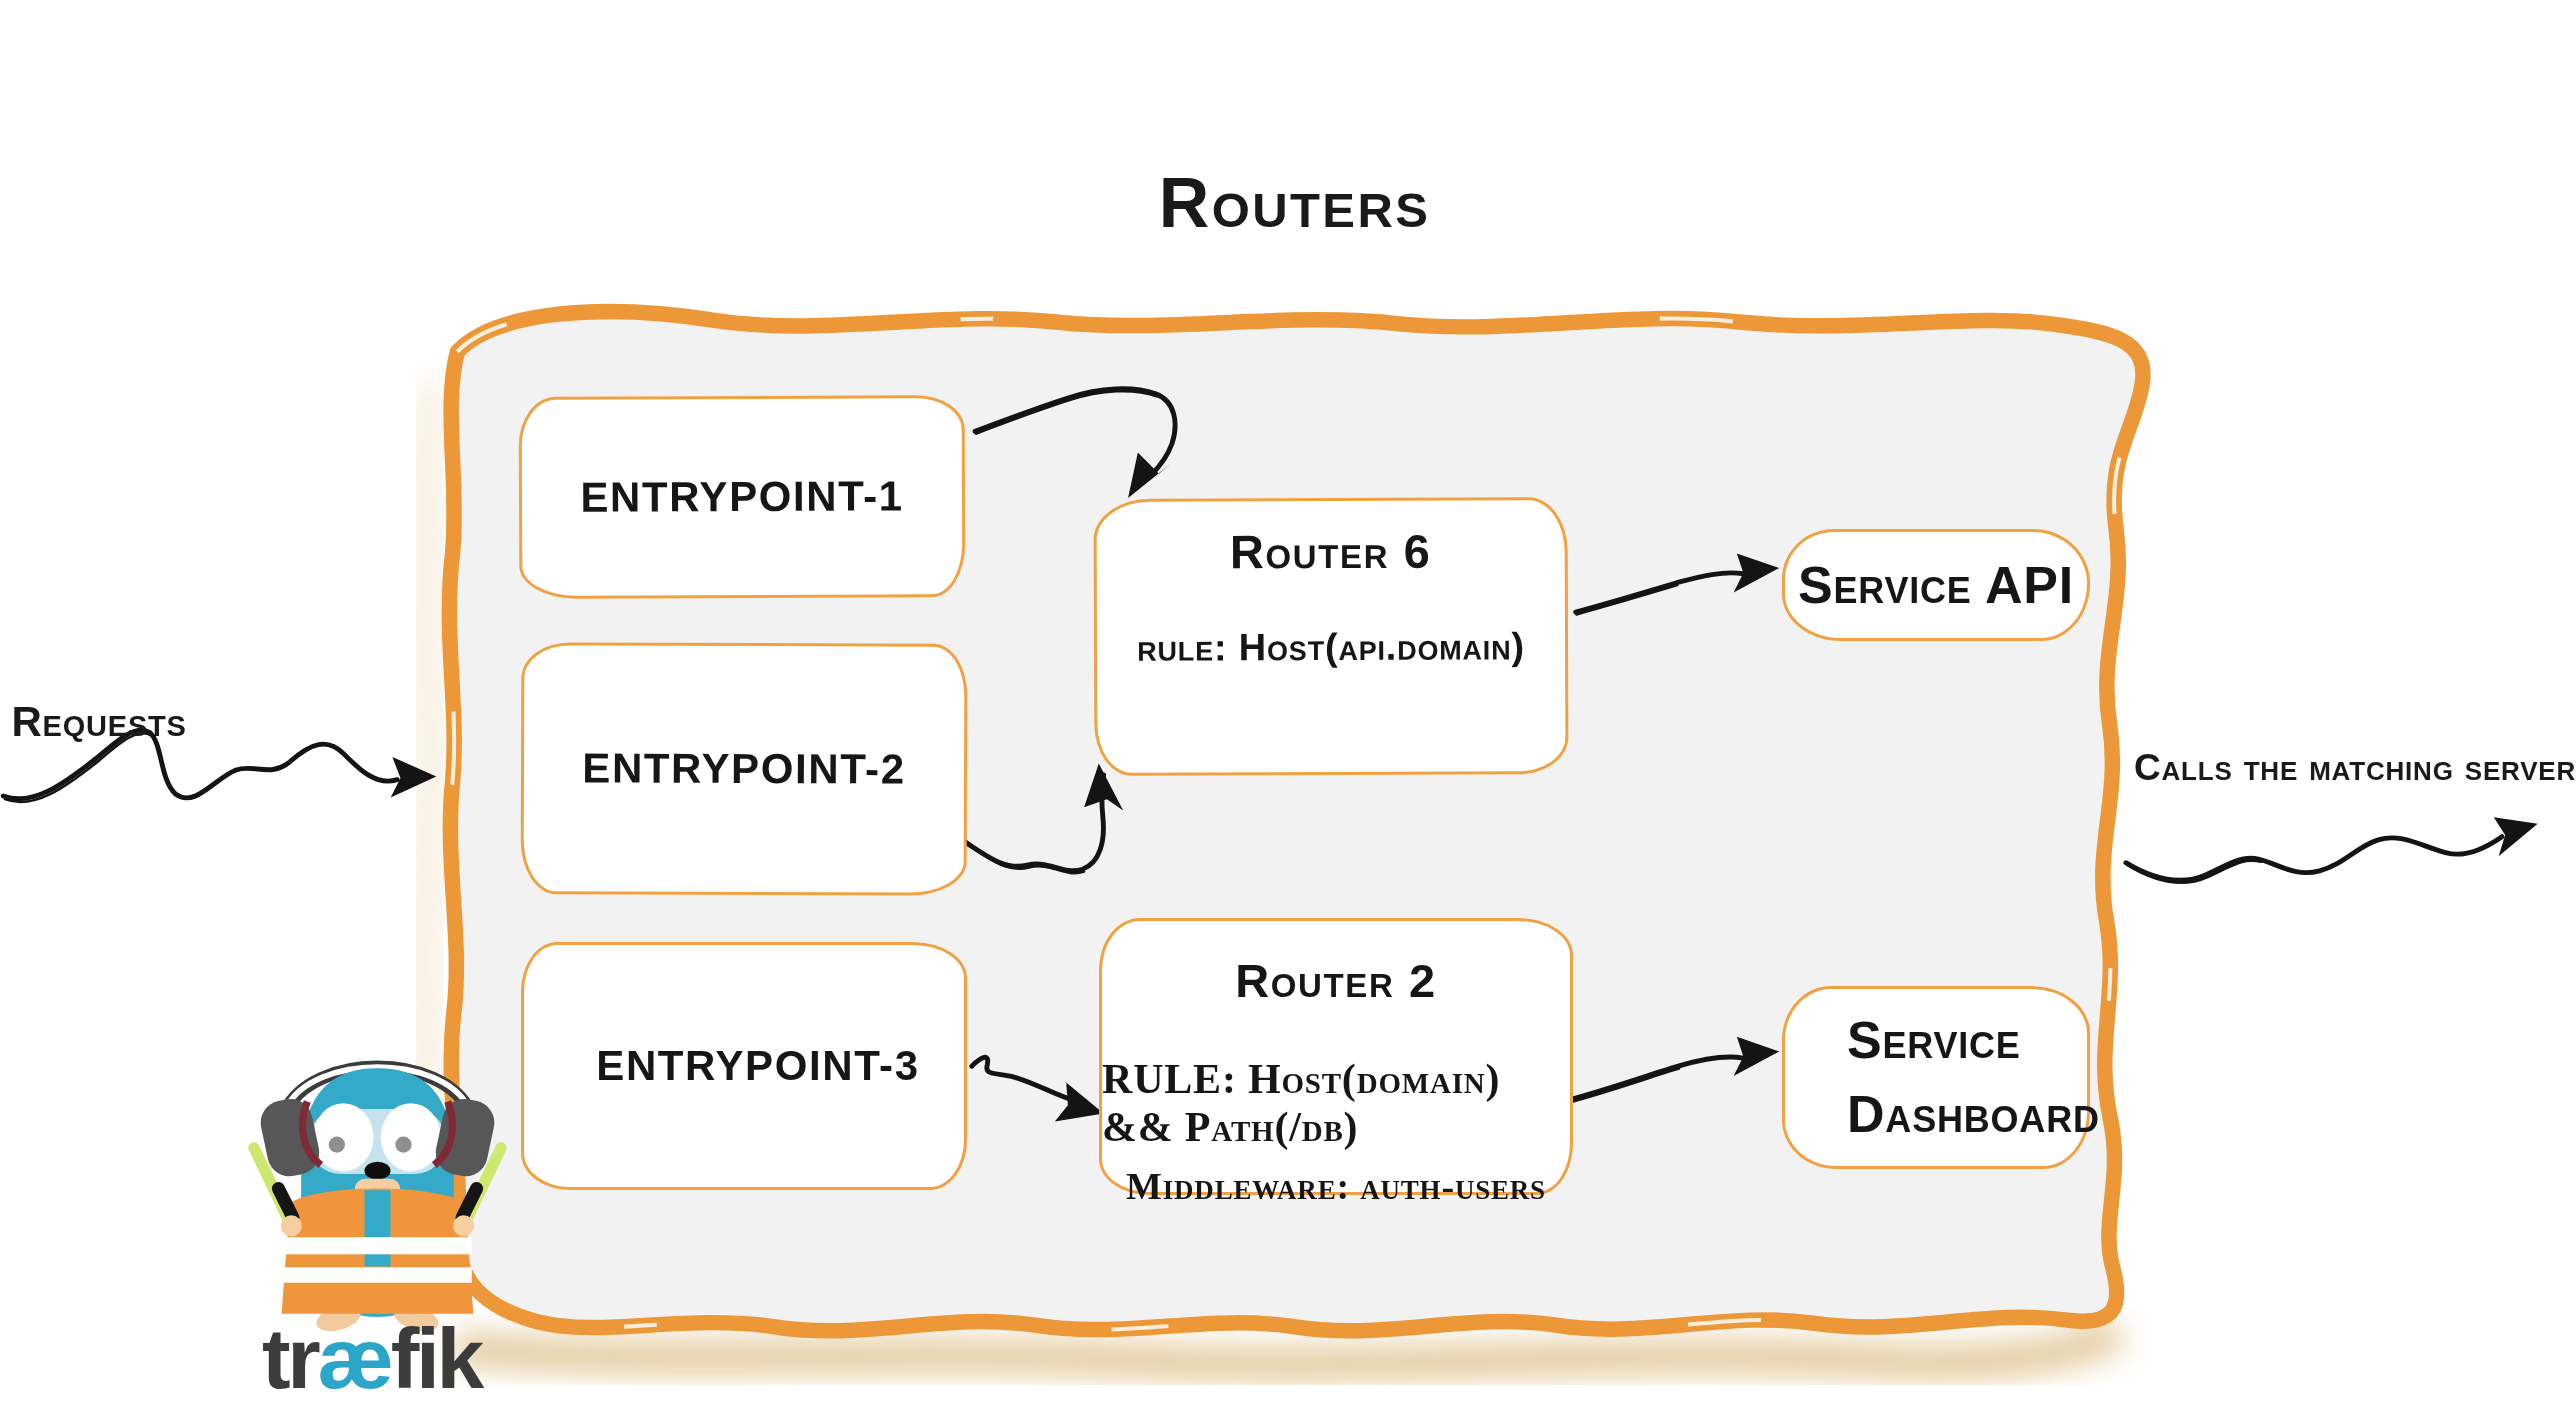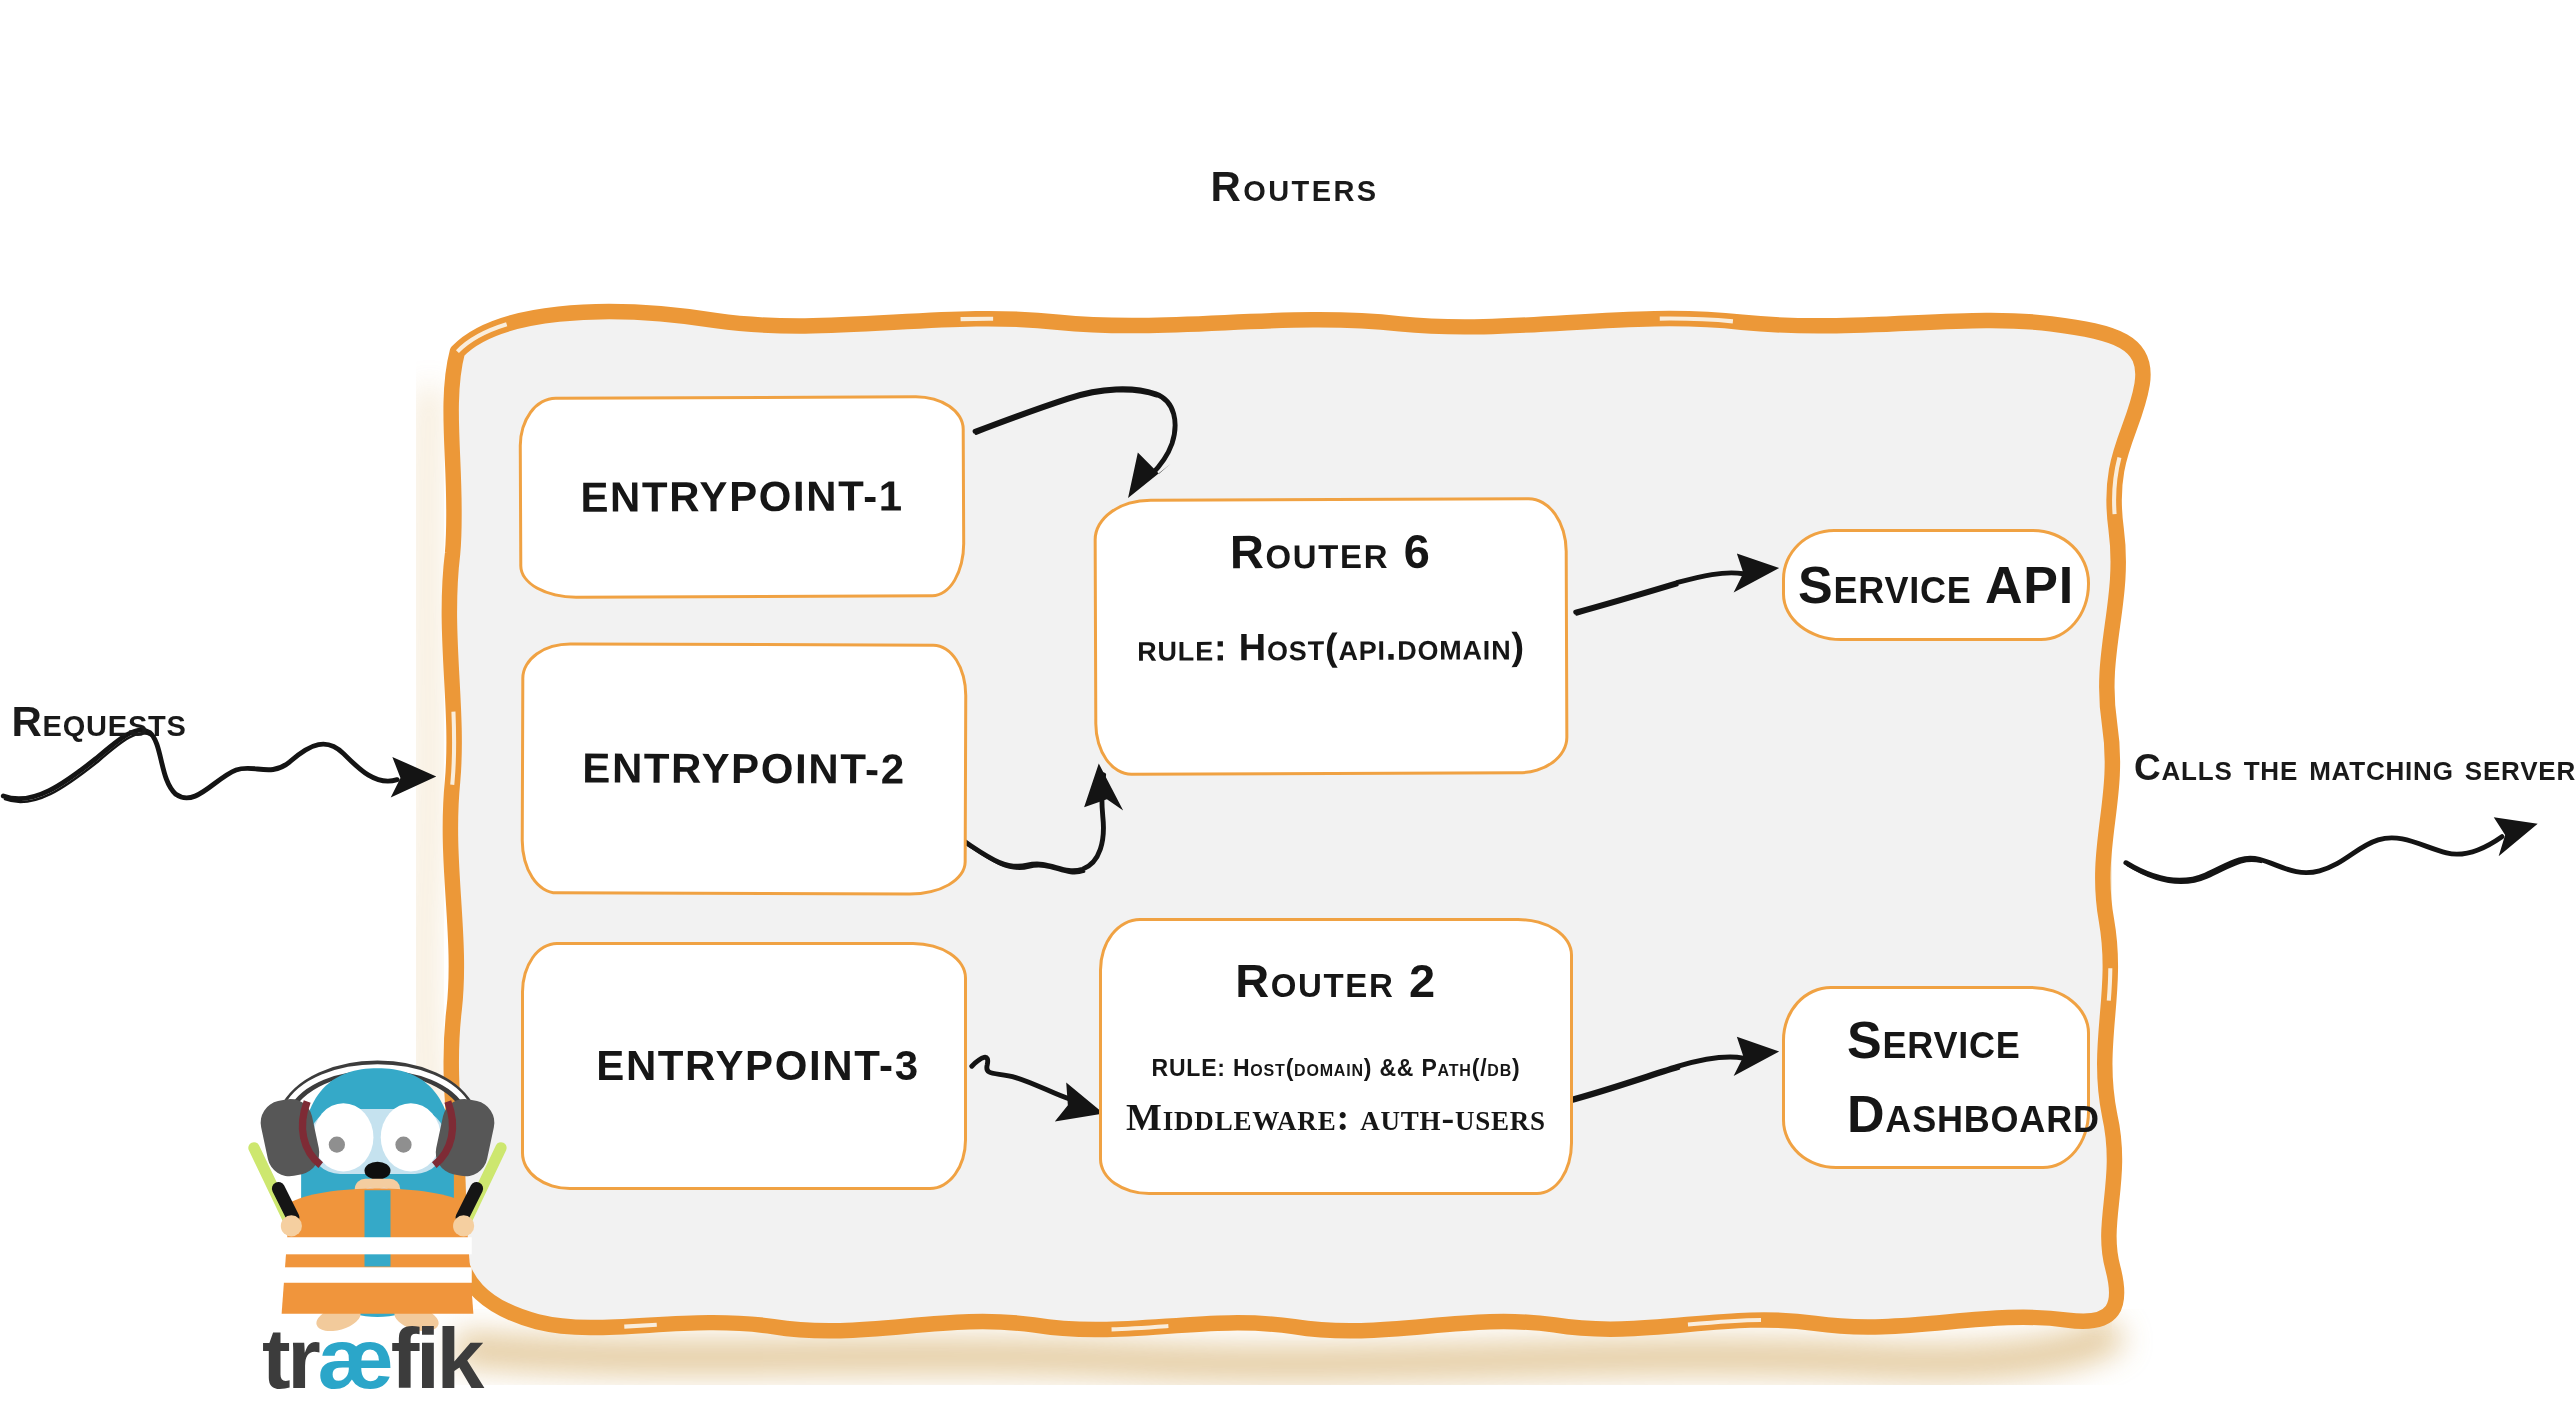--- a/index.html
+++ b/index.html
@@ -6,39 +6,39 @@
   .stage{
     position:relative;width:2576px;height:1408px;overflow:hidden;
     font-family:"Liberation Sans", sans-serif;color:#1a1a1a;background:#ffffff;
   }
   svg{display:block;}
   .scene{position:absolute;left:0;top:0;z-index:1;}
   .label{position:absolute;z-index:3;}
   .sc{font-variant:small-caps;}
   .diagram-title{
     left:969px;top:163px;width:651px;text-align:center;
-    font-size:42px;font-weight:700;letter-spacing:2.4px;
+    font-size:70px;font-weight:700;letter-spacing:2.4px;
   }
   .requests-label{left:11.4px;top:666px;font-size:42px;font-weight:700;letter-spacing:0.8px;margin-top:32px;}
   .calls-label{left:2134px;top:747px;font-size:37px;font-weight:700;white-space:nowrap;letter-spacing:0.8px;}
   .box{
     position:absolute;z-index:2;background:#ffffff;border:3.3px solid #F0A243;
     display:flex;align-items:center;justify-content:center;flex-direction:column;
     box-sizing:border-box;color:#161616;
   }
   .ep{width:446px;height:202px;font-size:42px;font-weight:700;letter-spacing:1.6px;text-transform:uppercase;}
   .ep1{left:519px;top:396px;border-radius:37px 49px 33px 57px / 49px 34px 54px 33px;transform:rotate(-.25deg);}
   .ep2{left:521px;top:643px;height:252px;border-radius:49px 34px 57px 36px / 36px 52px 34px 54px;transform:rotate(.2deg);}
   .ep3{left:521px;top:942px;height:248px;border-radius:36px 54px 37px 49px / 50px 36px 50px 37px;padding-left:28px;}
   .router{width:474px;justify-content:flex-start;}
   .router1{left:1094px;top:498px;height:277px;border-radius:57px 39px 50px 37px / 41px 54px 37px 52px;padding-top:23px;transform:rotate(-.2deg);}
   .router2{left:1099px;top:918px;height:277px;border-radius:41px 55px 36px 50px / 52px 37px 52px 36px;padding-top:32px;}
   .router-title{font-size:47px;font-weight:700;letter-spacing:1.6px;}
   .router-rule{font-size:38px;font-weight:700;margin-top:47px;letter-spacing:0.8px;}
-  .router2 .router-rule{font-size:23px;}
+  .router2 .router-rule{font-size:42px;font-family:Liberation Serif, serif;}
   .router-mw{font-size:38px;font-weight:700;margin-top:13px;letter-spacing:0.8px;font-family:Liberation Serif, serif;}
   .service{width:308px;font-size:52px;font-weight:700;letter-spacing:0.8px;}
   .service-api{left:1782px;top:529px;height:112px;border-radius:52px 57px 49px 59px / 50px 54px 57px 47px;}
   .service-dash{
     left:1782px;top:986px;height:183px;align-items:flex-start;justify-content:center;
     padding-left:62px;line-height:1.42;border-radius:49px 59px 47px 54px / 54px 47px 57px 49px;
   }
   .traefik-logo{position:absolute;left:241px;top:1029px;z-index:4;}
   .traefik-wordmark{
     position:absolute;left:262px;top:1309px;z-index:4;

